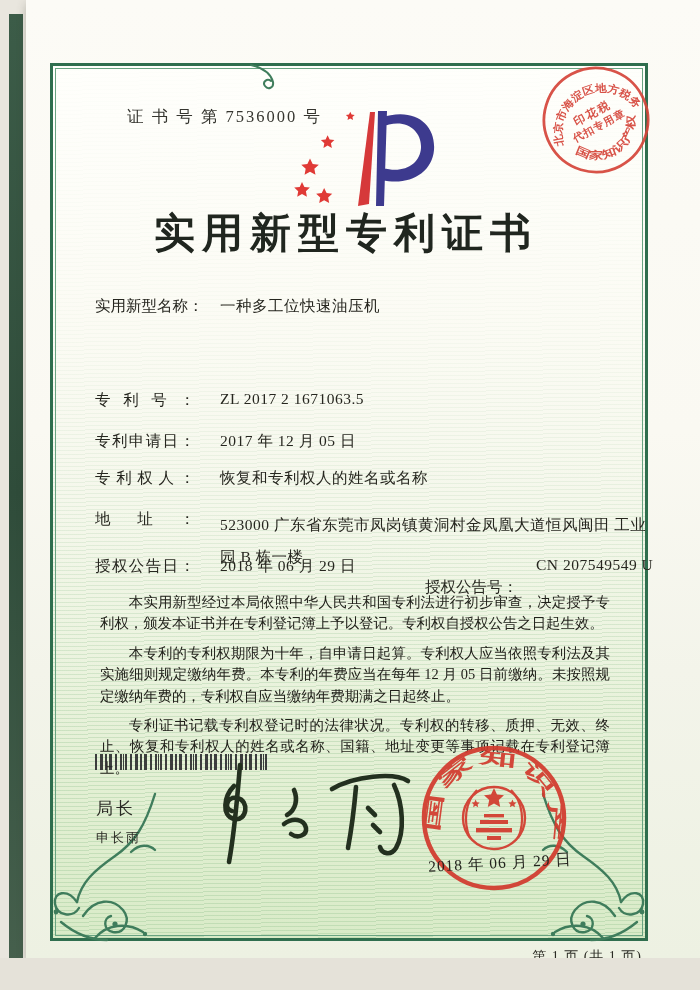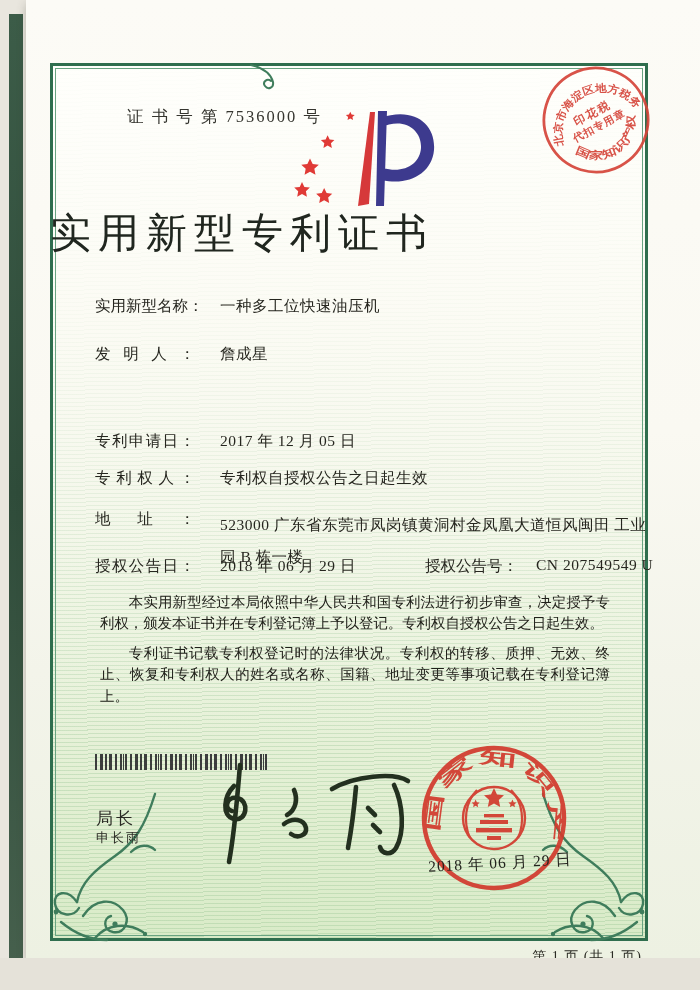--- a/index.html
+++ b/index.html
@@ -29,44 +29,44 @@
       linear-gradient(180deg,#f9f9f1 0%,#f0f5e5 55%,#e2efd2 85%,#d9ebc8 100%);
   }
   .frame-inner{
     position:absolute;inset:2px;border:1.5px solid #68a381;pointer-events:none;
   }
   .cert-no{
     position:absolute;left:69px;top:106px;font-size:16.5px;letter-spacing:2px;color:#35352f;margin-left:32px;
   }
   .logo{position:absolute;left:248px;top:108px;}
   .title{
-    position:absolute;left:24px;top:206px;width:592px;text-align:left;
-    font-size:41px;font-weight:400;letter-spacing:7px;color:#20261f;
+    position:absolute;left:24px;top:206px;width:592px;text-align:center;
+    font-size:41px;font-weight:700;letter-spacing:7px;color:#20261f;
   }
   .frow{position:absolute;left:69px;font-size:15.5px;color:#26261f;white-space:nowrap;}
   .flabel{
     display:inline-block;width:100px;text-align:justify;text-align-last:justify;
     vertical-align:top;
   }
   .fvalue{display:inline-block;margin-left:25px;letter-spacing:.5px;vertical-align:top;}
   .fvalue.wrap{white-space:normal;width:432px;line-height:32px;}
   .grant-right{position:absolute;left:330px;top:0;white-space:nowrap;}
-  .grant-right .flabel{width:86px;}
+  .grant-right .flabel{width:86px;margin-top:21px;}
   .paras{
     position:absolute;left:66px;top:584px;width:526px;
     font-size:14.4px;line-height:21.4px;color:#20201a;text-align:justify;
   }
   .paras p{margin:8px;text-indent:2em;}
   .barcode{
     position:absolute;left:69px;top:754px;width:172px;height:16px;opacity:.88;
     background:
       repeating-linear-gradient(90deg,#26262a 0 2px,rgba(0,0,0,0) 2px 5px),
       repeating-linear-gradient(90deg,#26262a 0 1px,rgba(0,0,0,0) 1px 7px);
   }
-  .director-label{position:absolute;left:70px;top:797px;font-size:17px;letter-spacing:3px;color:#2a2a24;margin-top:10px;}
+  .director-label{position:absolute;left:70px;top:797px;font-size:17px;letter-spacing:3px;color:#2a2a24;}
   .director-name{position:absolute;left:70px;top:829px;font-size:13px;letter-spacing:2px;color:#2a2a24;}
   .signature{position:absolute;left:168px;top:758px;}
   .cnipa-seal{position:absolute;left:388px;top:738px;opacity:.93;}
   .seal-date{
     position:absolute;left:400px;top:853px;width:148px;text-align:center;
     font-size:15.5px;color:#23231e;letter-spacing:1px;transform:rotate(-3deg);
   }
   .page-info{
     position:absolute;left:24px;top:908px;width:592px;text-align:right;
     font-size:14px;color:#2b2b24;letter-spacing:1px;margin-top:40px;
@@ -137,41 +137,42 @@
     </g>
     <polygon points="96,4 84,98 95,96 101,4" fill="#d6393a"></polygon>
     <path d="M104,3 L113,3 L110,98 L102,98 Z M106,10 C140,-2 162,16 160,42 C158,66 134,78 108,72 L109,60 C130,66 146,56 147,40 C148,22 130,8 106,20 Z" fill="#3d3a8e"></path>
   </svg>
 
   <div class="title">实用新型专利证书</div>
 
   <div class="frow" style="top:296px">
     <span class="flabel">实用新型名称：</span><span class="fvalue">一种多工位快速油压机</span>
   </div>
-  <div class="frow" style="top:344px">
-    <span class="flabel">发明人：</span><span class="fvalue">詹成星</span>
+  <div class="frow" style="top:390px">
+    <span class="flabel">专利号：</span><span class="fvalue">ZL 2017 2 1671063.5</span>
   </div>
   <div class="frow" style="top:431px">
     <span class="flabel">专利申请日：</span><span class="fvalue">2017 年 12 月 05 日</span>
   </div>
   <div class="frow" style="top:468px">
-    <span class="flabel">专利权人：</span><span class="fvalue">专利权自授权公告之日起生效</span>
+    <span class="flabel">专利权人：</span><span class="fvalue">恢复和专利权人的姓名或名称</span>
   </div>
   <div class="frow" style="top:509px">
     <span class="flabel">地址：</span><span class="fvalue wrap">523000 广东省东莞市凤岗镇黄洞村金凤凰大道恒风闽田 工业园 B 栋一楼</span>
   </div>
   <div class="frow" style="top:556px;width:548px">
     <span class="flabel">授权公告日：</span><span class="fvalue">2018 年 06 月 29 日</span>
     <span class="grant-right">
       <span class="flabel">授权公告号：</span><span class="fvalue">CN 207549549 U</span>
     </span>
   </div>
 
   <div class="paras">
     <p>本实用新型经过本局依照中华人民共和国专利法进行初步审查，决定授予专利权，颁发本证书并在专利登记簿上予以登记。专利权自授权公告之日起生效。</p>
+    <p>本专利的专利权期限为十年，自申请日起算。专利权人应当依照专利法及其实施细则规定缴纳年费。本专利的年费应当在每年 12 月 05 日前缴纳。未按照规定缴纳年费的，专利权自应当缴纳年费期满之日起终止。</p>
     <p>专利证书记载专利权登记时的法律状况。专利权的转移、质押、无效、终止、恢复和专利权人的姓名或名称、国籍、地址变更等事项记载在专利登记簿上。</p>
   </div>
 
   <div class="barcode"></div>
 
   <div class="director-label">局长</div>
   <div class="director-name">申长雨</div>
 
   <svg class="signature" width="232" height="112" viewBox="0 0 232 112">
     <g fill="none" stroke="#23301f" stroke-width="4.6" stroke-linecap="round" stroke-linejoin="round">

